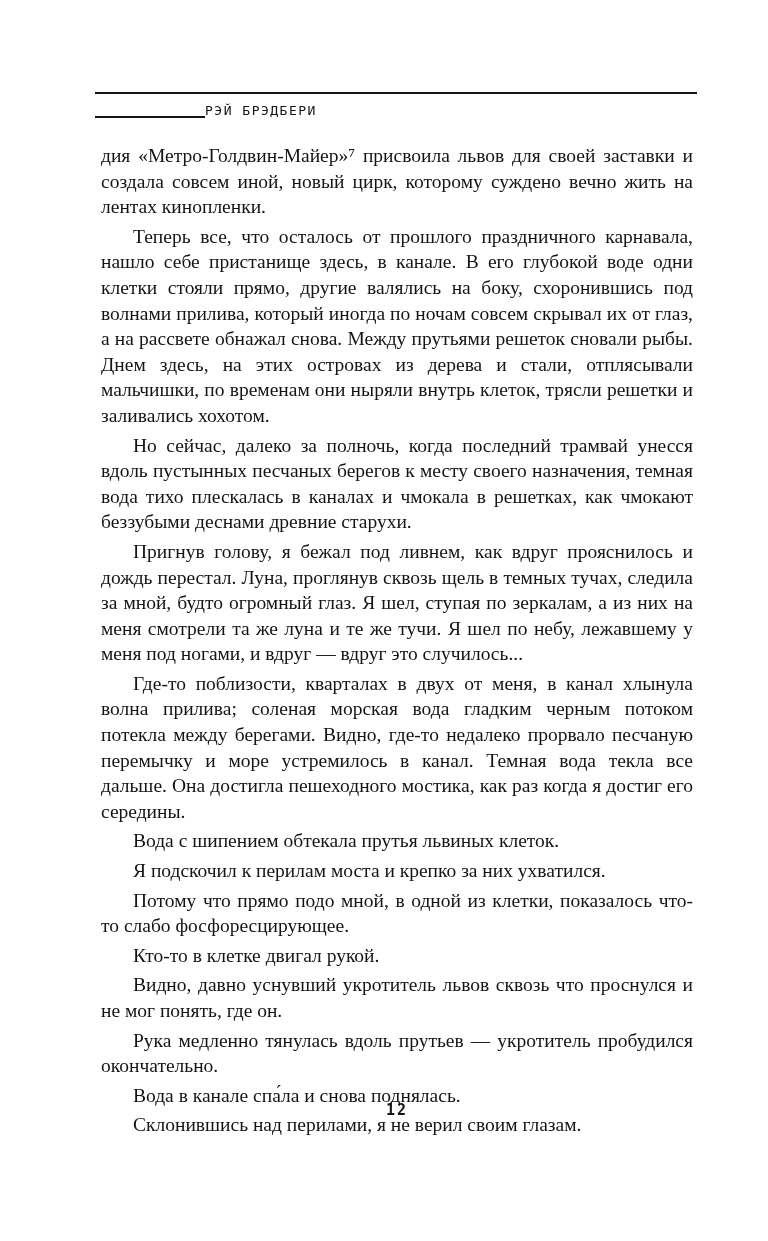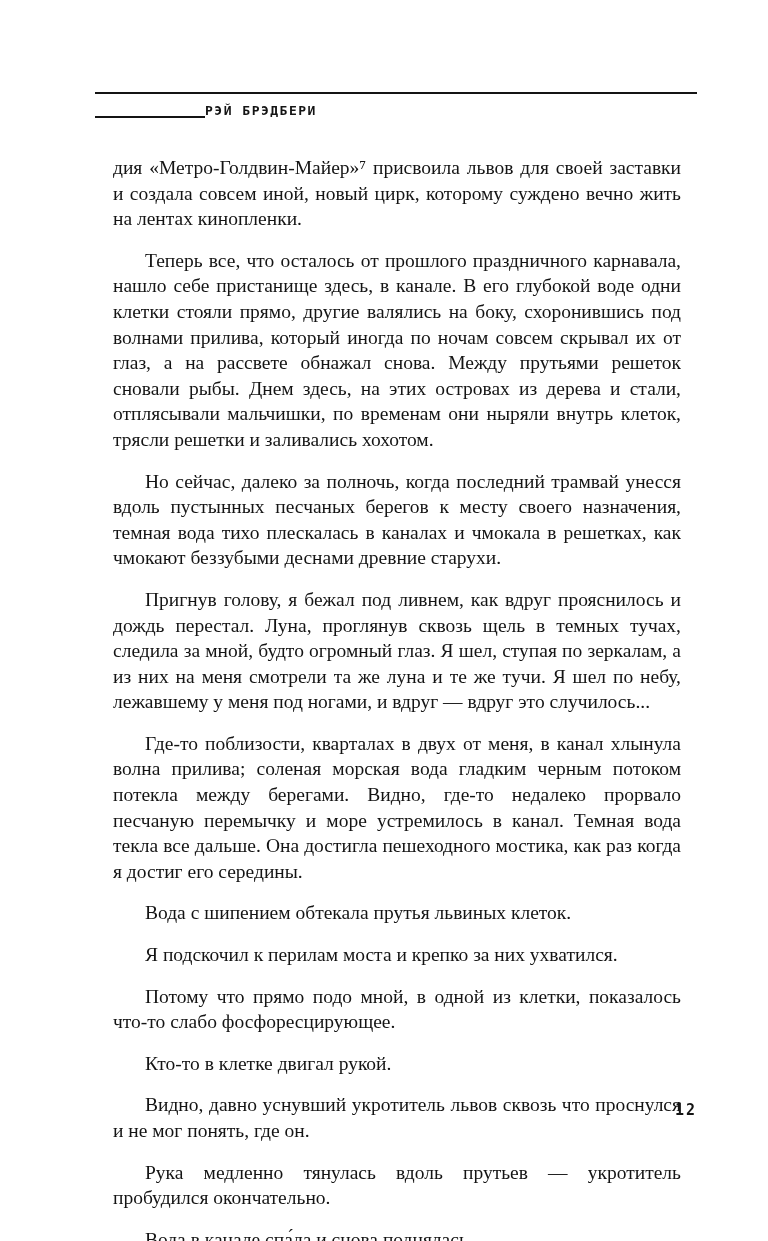--- a/index.html
+++ b/index.html
@@ -25,48 +25,48 @@
   .leader-line {
     position: absolute;
     left: 95px; top: 116px;
     width: 110px; height: 2px;
     background: #141414;
   }
   .author {
     position: absolute;
     left: 205px; top: 103px;
     font-family: "DejaVu Sans Mono", "Liberation Mono", monospace;
-    font-weight: bold;
+    font-weight: normal;
     font-size: 13px;
     letter-spacing: 1.5px;
     color: #141414;
     white-space: nowrap;
   }
   
   .text-block {
     position: absolute;
     left: 97px; top: 139px;
     width: 600px;
     font-size: 19.5px;
     line-height: 25.6px;
     text-align: justify;
     color: #141414;
   }
   .text-block p.para {
-    margin: 16px;
+    margin: 4px;
     padding: 0;
     text-indent: 32px;
   }
   .text-block p.para.no-indent { text-indent: 0; }
   
   .page-number {
     position: absolute;
     left: 97px; top: 1101px;
     width: 600px;
-    text-align: right;
+    text-align: center;
     font-family: "DejaVu Sans Mono", "Liberation Mono", monospace;
     font-weight: bold;
     font-size: 15px;
     letter-spacing: 2px;
     color: #141414;
   }
 </style>
 </head>
 <body>
 

